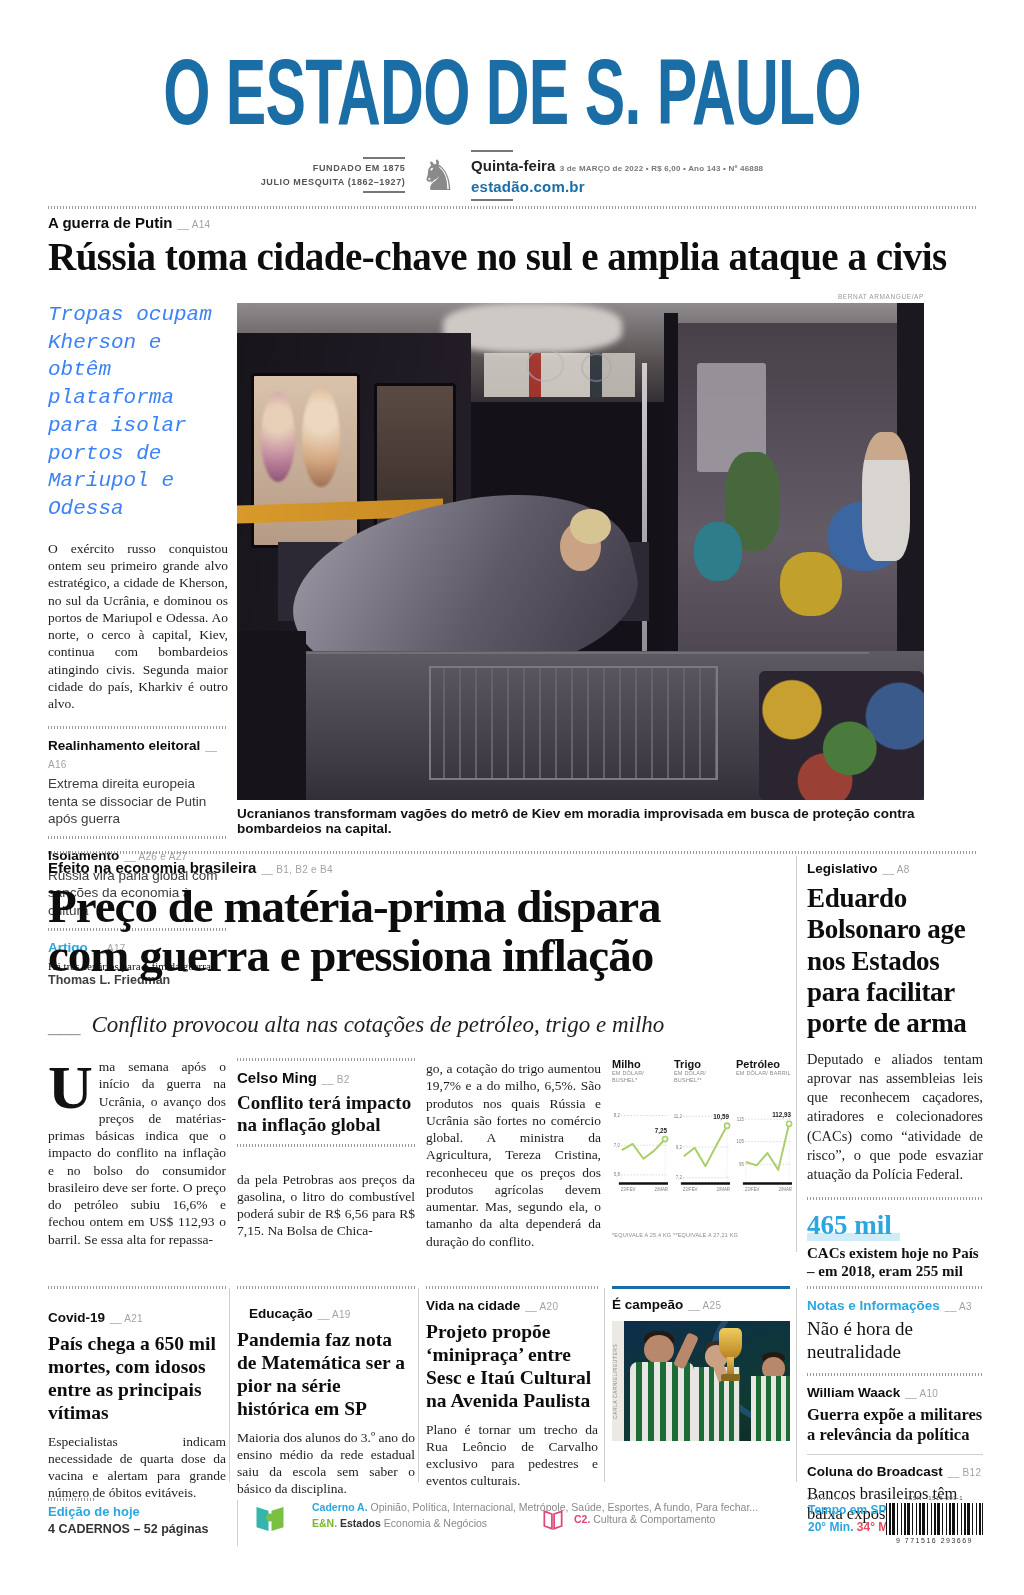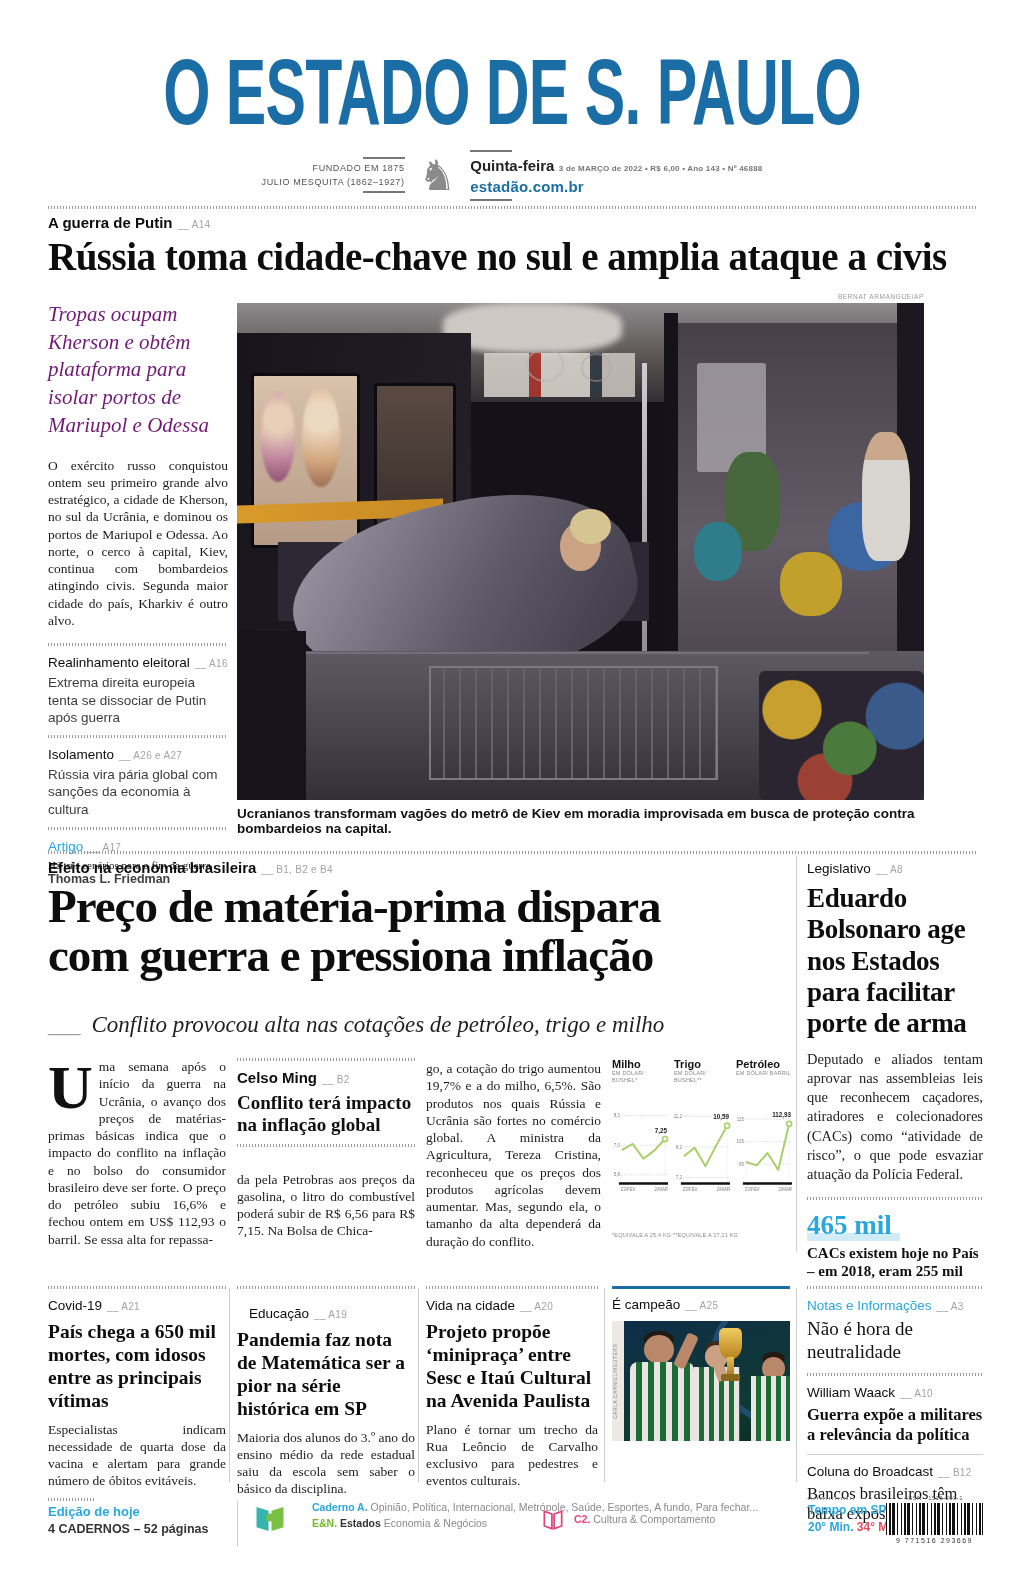--- a/index.html
+++ b/index.html
@@ -7,38 +7,38 @@
         font-family:"Liberation Sans",sans-serif;color:#111;overflow:hidden;}
   .abs{position:absolute;}
   .ticks{height:3px;background-image:repeating-linear-gradient(90deg,#9a9a9a 0 1px,transparent 1px 3px);}
   .mini-ticks{width:46px;height:3px;background-image:repeating-linear-gradient(90deg,#9a9a9a 0 1px,transparent 1px 3px);}
 
   
   .masthead-title{position:absolute;left:0;right:0;top:40px;text-align:center;white-space:nowrap;
     font-family:"Liberation Sans",sans-serif;font-weight:bold;font-size:82px;letter-spacing:-1px;
     color:#1b6da6;transform:scale(.74,1.12);transform-origin:center top;}
   .dateline{position:absolute;top:148px;left:0;right:0;display:flex;justify-content:center;align-items:center;gap:14px;}
-  .founded{text-align:right;font-weight:normal;font-size:9px;color:#555;letter-spacing:.6px;line-height:1.5;}
+  .founded{text-align:right;font-weight:bold;font-size:9px;color:#555;letter-spacing:.6px;line-height:1.5;}
   .hrule{height:2px;background:#777;width:42px;margin:2px 0 3px auto;}
   .hrule-l{height:2px;background:#777;width:42px;margin:2px 0 3px 0;}
   .horse{font-size:42px;color:#8a8a8a;line-height:.9;}
   .issue{text-align:left;line-height:1.35;}
   .issue .day{font-weight:bold;font-size:15px;color:#222;}
   .issue .dinfo{font-size:8px;color:#777;font-weight:bold;letter-spacing:.2px;}
   .issue .site{font-weight:bold;font-size:15px;color:#1b6da6;letter-spacing:.2px;}
 
   .kicker{font-weight:bold;font-size:15px;color:#0d0d0d;}
-  .kicker-sm{font-weight:normal;font-size:13.5px;color:#0d0d0d;}
+  .kicker-sm{font-weight:bold;font-size:13.5px;color:#0d0d0d;}
   .kref{font-size:10px;color:#a3a3a3;font-weight:normal;margin-left:5px;letter-spacing:.3px;}
   .blue{color:#2ba7df;}
 
   .top-headline{font-family:"Liberation Serif",serif;font-weight:bold;font-size:39px;line-height:1.05;
     letter-spacing:-.5px;color:#0d0d0d;}
 
-  .dek{font-family:Liberation Serif, serif;font-style:italic;font-size:21px;line-height:1.32;color:#701a75;}
+  .dek{font-family:Liberation Mono, monospace;font-style:italic;font-size:21px;line-height:1.32;color:#3b82f6;}
   .body-serif{font-family:"Liberation Serif",serif;font-size:13.5px;line-height:1.28;color:#1c1c1c;text-align:justify;}
   .ref-text{font-size:13.5px;line-height:1.28;color:#3c3c3c;margin-top:3px;}
   .artigo-headline{font-family:"Liberation Serif",serif;font-size:11px;line-height:1.18;color:#111;margin-top:4px;}
   .author{font-weight:bold;font-size:12.5px;color:#404040;}
 
   .photo-main{position:absolute;left:237px;top:303px;width:687px;height:497px;background:#141118;overflow:hidden;}
   .scene div{position:absolute;}
   .credit{font-size:6.5px;color:#999;letter-spacing:.6px;}
   .photo-caption{font-weight:bold;font-size:13.5px;color:#111;}
 
@@ -289,21 +289,21 @@
     <div class="stat-text">CACs existem hoje no País – em 2018, eram 255 mil</div>
   </div>
 
   <div class="vline" style="left:229px;top:1288px;height:194px;"></div>
   <div class="vline" style="left:418px;top:1288px;height:194px;"></div>
   <div class="vline" style="left:604px;top:1288px;height:194px;"></div>
   <div class="vline" style="left:796px;top:1288px;height:194px;"></div>
 
   <div class="abs" style="left:48px;top:1286px;width:178px;">
     <div class="ticks"></div>
-    <div style="margin-top:7px;"><span class="kicker-sm">Covid-19</span><span class="kref">__ A21</span></div>
+    <div style="margin-top:19px;"><span class="kicker-sm">Covid-19</span><span class="kref">__ A21</span></div>
     <div class="story-headline">País chega a 650 mil mortes, com idosos entre as principais vítimas</div>
     <div class="story-body">Especialistas indicam necessidade de quarta dose da vacina e alertam para grande número de óbitos evitáveis.</div>
   </div>
 
   <div class="abs" style="left:237px;top:1286px;width:178px;">
     <div class="ticks"></div>
     <div style="margin-top:15px;padding-left:12px;"><span class="kicker-sm">Educação</span><span class="kref">__ A19</span></div>
     <div class="story-headline">Pandemia faz nota de Matemática ser a pior na série histórica em SP</div>
     <div class="story-body">Maioria dos alunos do 3.º ano do ensino médio da rede estadual saiu da escola sem saber o básico da disciplina.</div>
   </div>

